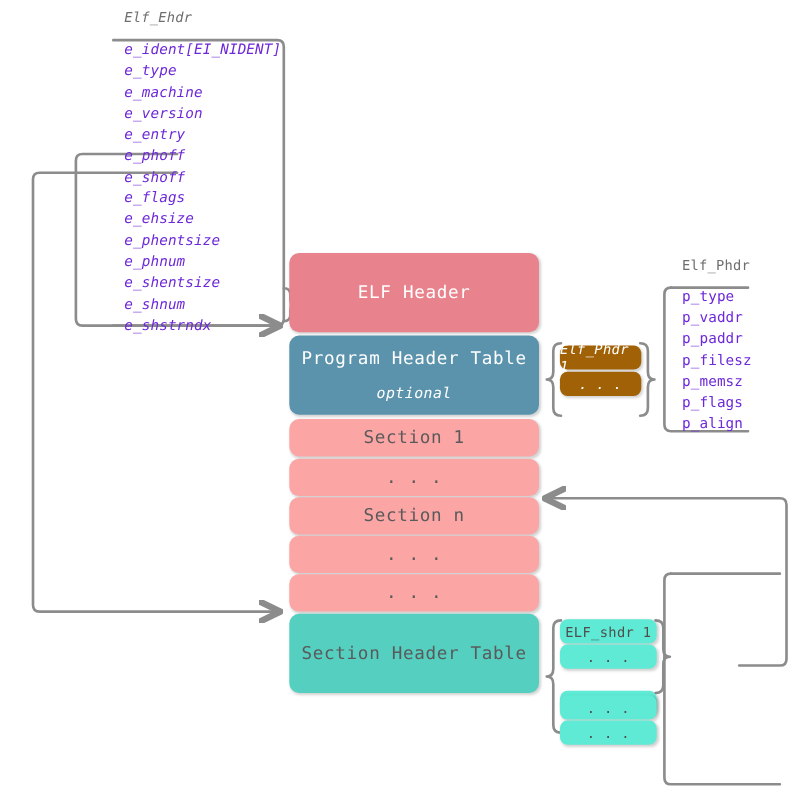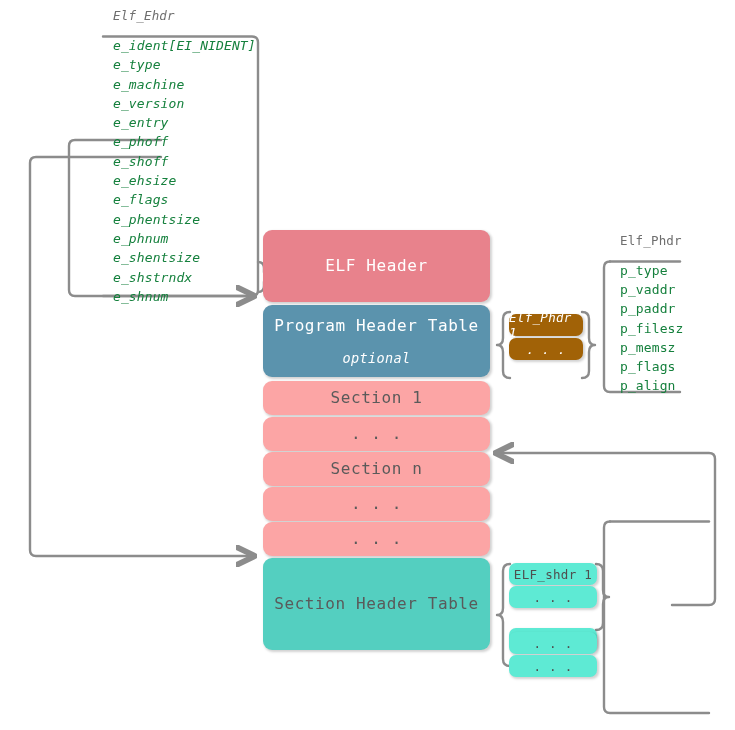--- a/index.html
+++ b/index.html
@@ -12,21 +12,21 @@
   }
   #diagram{position:absolute;left:0;top:0;width:735px;height:730px;}
 
   
   .fieldlist{position:absolute;}
   .fieldlist .flabel{
     font-size:12.5px;color:#6e6e6e;letter-spacing:.2px;
     padding-left:10px;line-height:16px;white-space:nowrap;
   }
   .fieldlist .frow{
-    font-size:13px;color:#15803d;letter-spacing:.1px;
+    font-size:13px;color:#6d28d9;letter-spacing:.1px;
     line-height:19px;padding-left:10px;white-space:nowrap;
   }
   #ehdr-list .frow{line-height:19.3px;}
   #phdr-list .frow{line-height:19.2px;}
   #shdr-list .frow{line-height:19.3px;}
 
   
   .blk{
     position:absolute;left:263px;width:227px;
     border-radius:9px;
@@ -98,27 +98,27 @@
   <div class="fieldlist" id="ehdr-list" style="left:103px;top:8px;font-style:italic;">
     <div class="flabel">Elf_Ehdr</div>
     <div style="height:12px"></div>
     <div class="frow">e_ident[EI_NIDENT]</div>
     <div class="frow">e_type</div>
     <div class="frow">e_machine</div>
     <div class="frow">e_version</div>
     <div class="frow">e_entry</div>
     <div class="frow">e_phoff</div>
     <div class="frow">e_shoff</div>
+    <div class="frow">e_flags</div>
     <div class="frow">e_ehsize</div>
-    <div class="frow">e_flags</div>
     <div class="frow">e_phentsize</div>
     <div class="frow">e_phnum</div>
     <div class="frow">e_shentsize</div>
+    <div class="frow">e_shnum</div>
     <div class="frow">e_shstrndx</div>
-    <div class="frow">e_shnum</div>
   </div>
 
   <div class="fieldlist" id="phdr-list" style="left:610px;top:233px;">
     <div class="flabel">Elf_Phdr</div>
     <div style="height:12px"></div>
     <div class="frow">p_type</div>
     <div class="frow">p_vaddr</div>
     <div class="frow">p_paddr</div>
     <div class="frow">p_filesz</div>
     <div class="frow">p_memsz</div>
@@ -145,21 +145,21 @@
   <div class="blk sect" style="top:452px;height:34px;">
     <div class="t1">Section n</div>
   </div>
   <div class="blk sect" style="top:487px;height:34px;">
     <div class="t1">. . .</div>
   </div>
   <div class="blk sect" style="top:522px;height:34px;">
     <div class="t1">. . .</div>
   </div>
 
-  <div class="blk shtab" style="top:558px;height:92px;">
+  <div class="blk shtab" style="top:558px;height:72px;">
     <div class="t1">Section Header Table</div>
   </div>
 
   <div class="chip blue" style="left:509px;top:314px;width:74px;height:22px;">
     <span>Elf_Phdr 1</span>
   </div>
   <div class="chip blue" style="left:509px;top:338px;width:74px;height:22px;">
     <span>. . .</span>
   </div>
 

